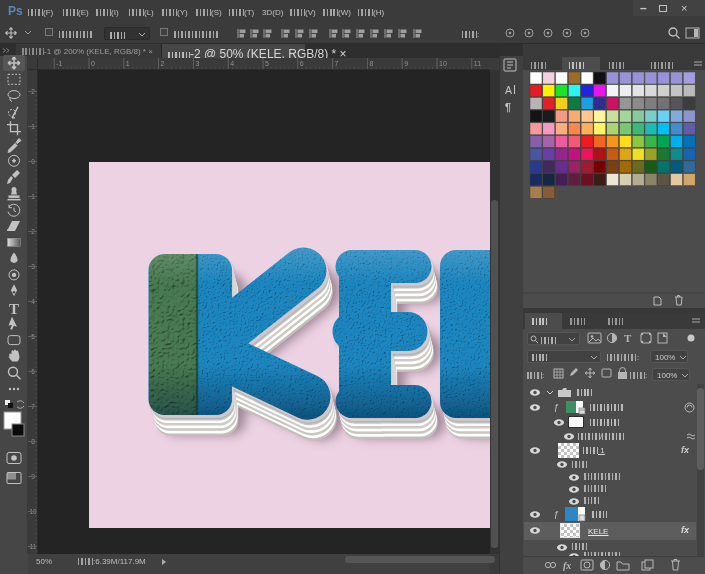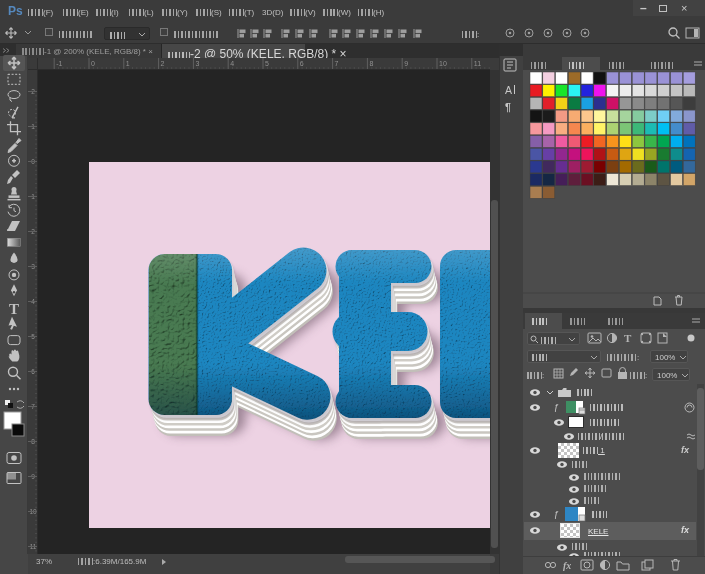--- a/index.html
+++ b/index.html
@@ -578,22 +578,22 @@
 <g clip-path="url(#stemclip)">
         <rect x="148.5" y="254" width="48.5" height="161" fill="#487a51" filter="url(#texG)"></rect>
       </g>
 <rect x="130" y="230" width="390" height="200" fill="url(#shade)"></rect>
 <line x1="197" y1="254" x2="197" y2="415" stroke="#062e20" stroke-width="2.4" opacity=".5"></line>
 </g>
 </svg>
 <div class="abs" style="left:490px;top:70px;width:9px;height:484px;background:#333333"></div>
 <div class="abs" style="left:491px;top:200px;width:7px;height:348px;background:#505050;border-radius:3px"></div>
 <div class="abs" style="left:28px;top:554px;width:462px;height:20px;background:#404040"></div>
-<div class="abs" style="left:36px;top:557px;font-size:8px;color:#bdbdbd;white-space:nowrap;">37%</div>
-<div class="abs" style="left:78px;top:557px;font-size:8px;color:#c9c9c9;white-space:nowrap;"><span class="zh" style="width:15px;height:7px;color:#bdbdbd;"></span><span style="font-size:8px;color:#bdbdbd">:6.39M/165.9M</span></div>
+<div class="abs" style="left:36px;top:557px;font-size:8px;color:#bdbdbd;white-space:nowrap;">50%</div>
+<div class="abs" style="left:78px;top:557px;font-size:8px;color:#c9c9c9;white-space:nowrap;"><span class="zh" style="width:15px;height:7px;color:#bdbdbd;"></span><span style="font-size:8px;color:#bdbdbd">:6.39M/117.9M</span></div>
 <svg class="abs" style="left:160px;top:558px" width="8" height="8">
     <path d="M2 1 l4 3 -4 3z" fill="#aaa"></path>
   </svg>
 <div class="abs" style="left:345px;top:556px;width:150px;height:7px;background:#565656;border-radius:3px"></div>
 <div class="abs" style="left:0px;top:554px;width:28px;height:20px;background:#464646"></div>
 <div class="abs" style="left:499px;top:44px;width:24px;height:12px;background:#2f2f2f"></div>
 <div class="abs" style="left:499px;top:56px;width:24px;height:518px;background:#404040;border-left:1px solid #333"></div>
 <svg class="abs" style="left:499px;top:44px" width="24" height="120" viewBox="0 0 24 120">
 <g stroke="#c0c0c0" fill="none">
 <rect x="5" y="15" width="12" height="12" rx="1"></rect>

